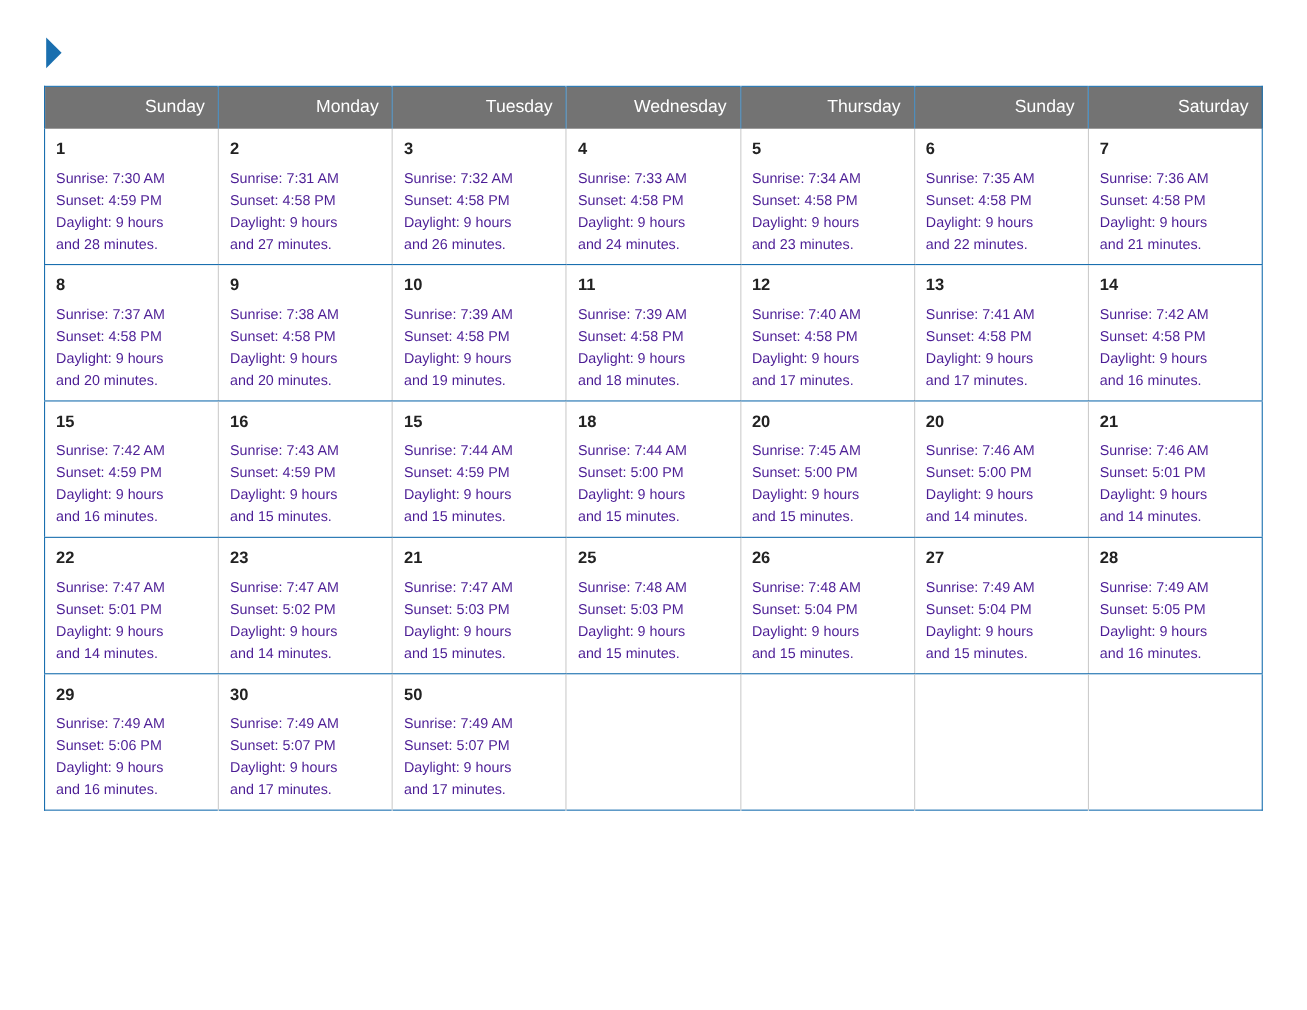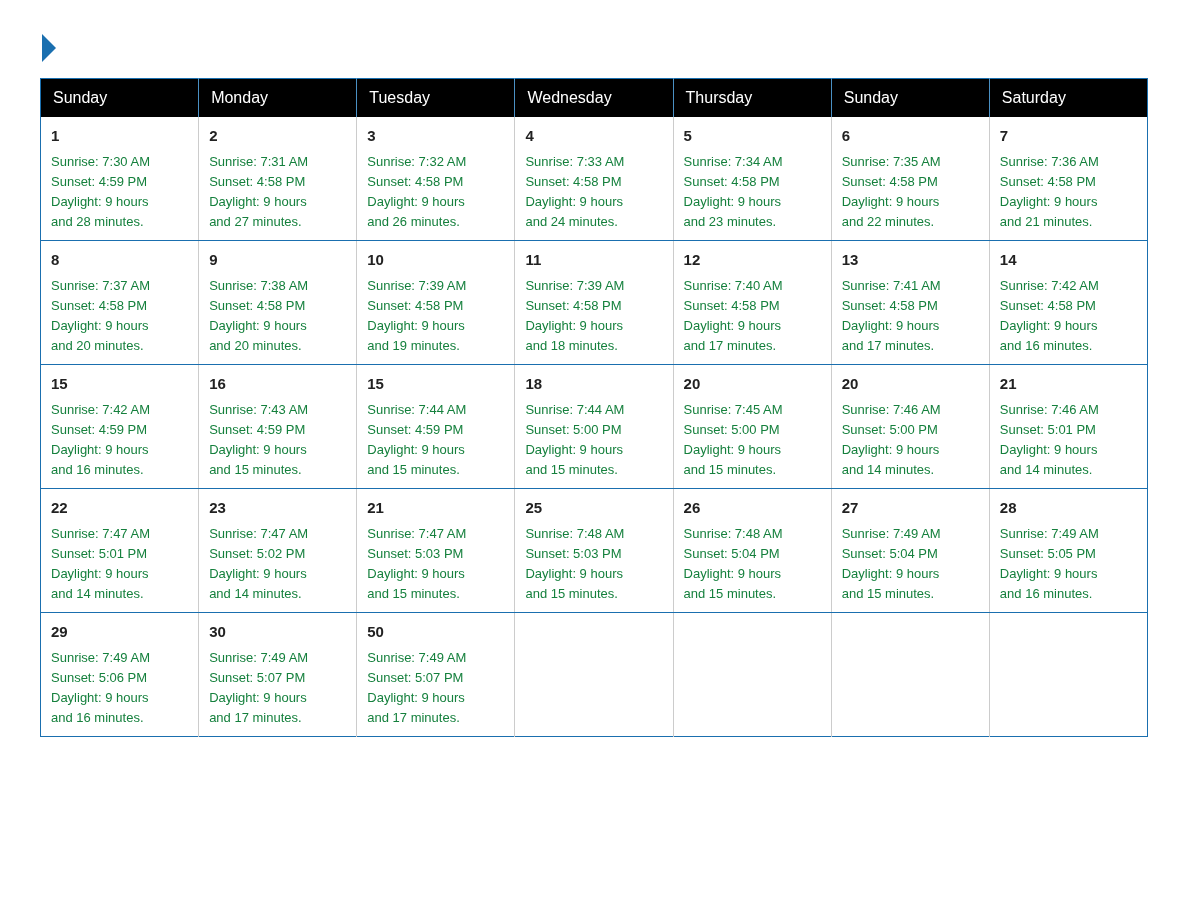--- a/index.html
+++ b/index.html
@@ -60,26 +60,26 @@
       font-size: 20px;
       color: #444;
       margin-top: 4px;
     }
     .calendar-table {
       width: 100%;
       border-collapse: collapse;
       border: 1px solid #1a6faf;
     }
     .calendar-table th {
-      background-color: #000000;
+      background-color: #737373;
       color: #fff;
       font-size: 16px;
       font-weight: normal;
       padding: 10px 12px;
-      text-align: left;
+      text-align: right;
       border-right: 1px solid #4a90c4;
     }
     .calendar-table th:last-child {
       border-right: none;
     }
     .calendar-table td {
       vertical-align: top;
       padding: 8px 10px;
       border-right: 1px solid #ccc;
       border-bottom: 1px solid #1a6faf;
@@ -97,21 +97,21 @@
     }
     .day-number {
       font-size: 15px;
       font-weight: bold;
       color: #222;
       display: block;
       margin-bottom: 4px;
     }
     .day-info {
       font-size: 13px;
-      color: #15803d;
+      color: #4c1d95;
       line-height: 1.55;
     }
     .empty-cell {
       background: #fff;
     }
   </style>
 </head>
 <body>
 
 <div class="header-area">

